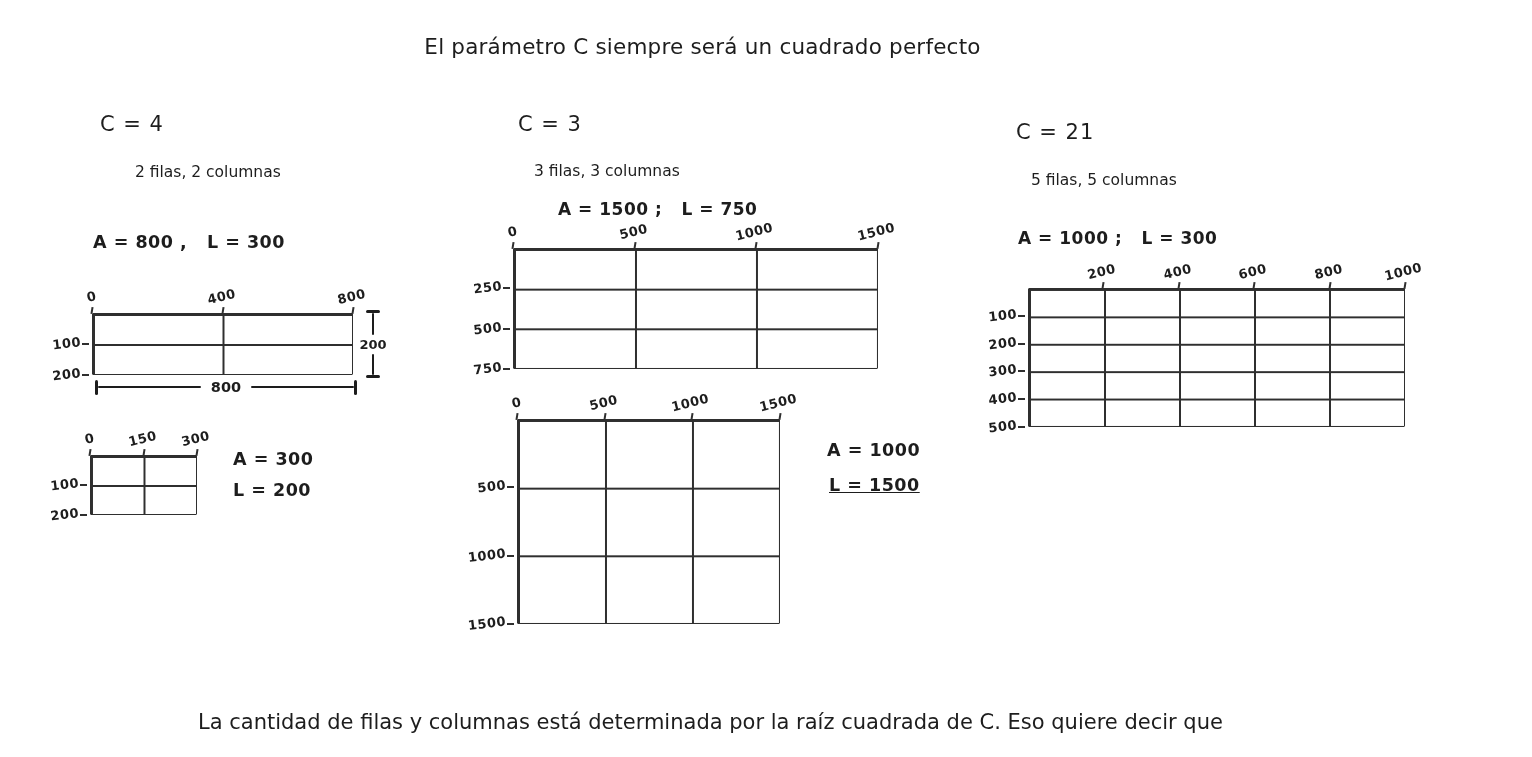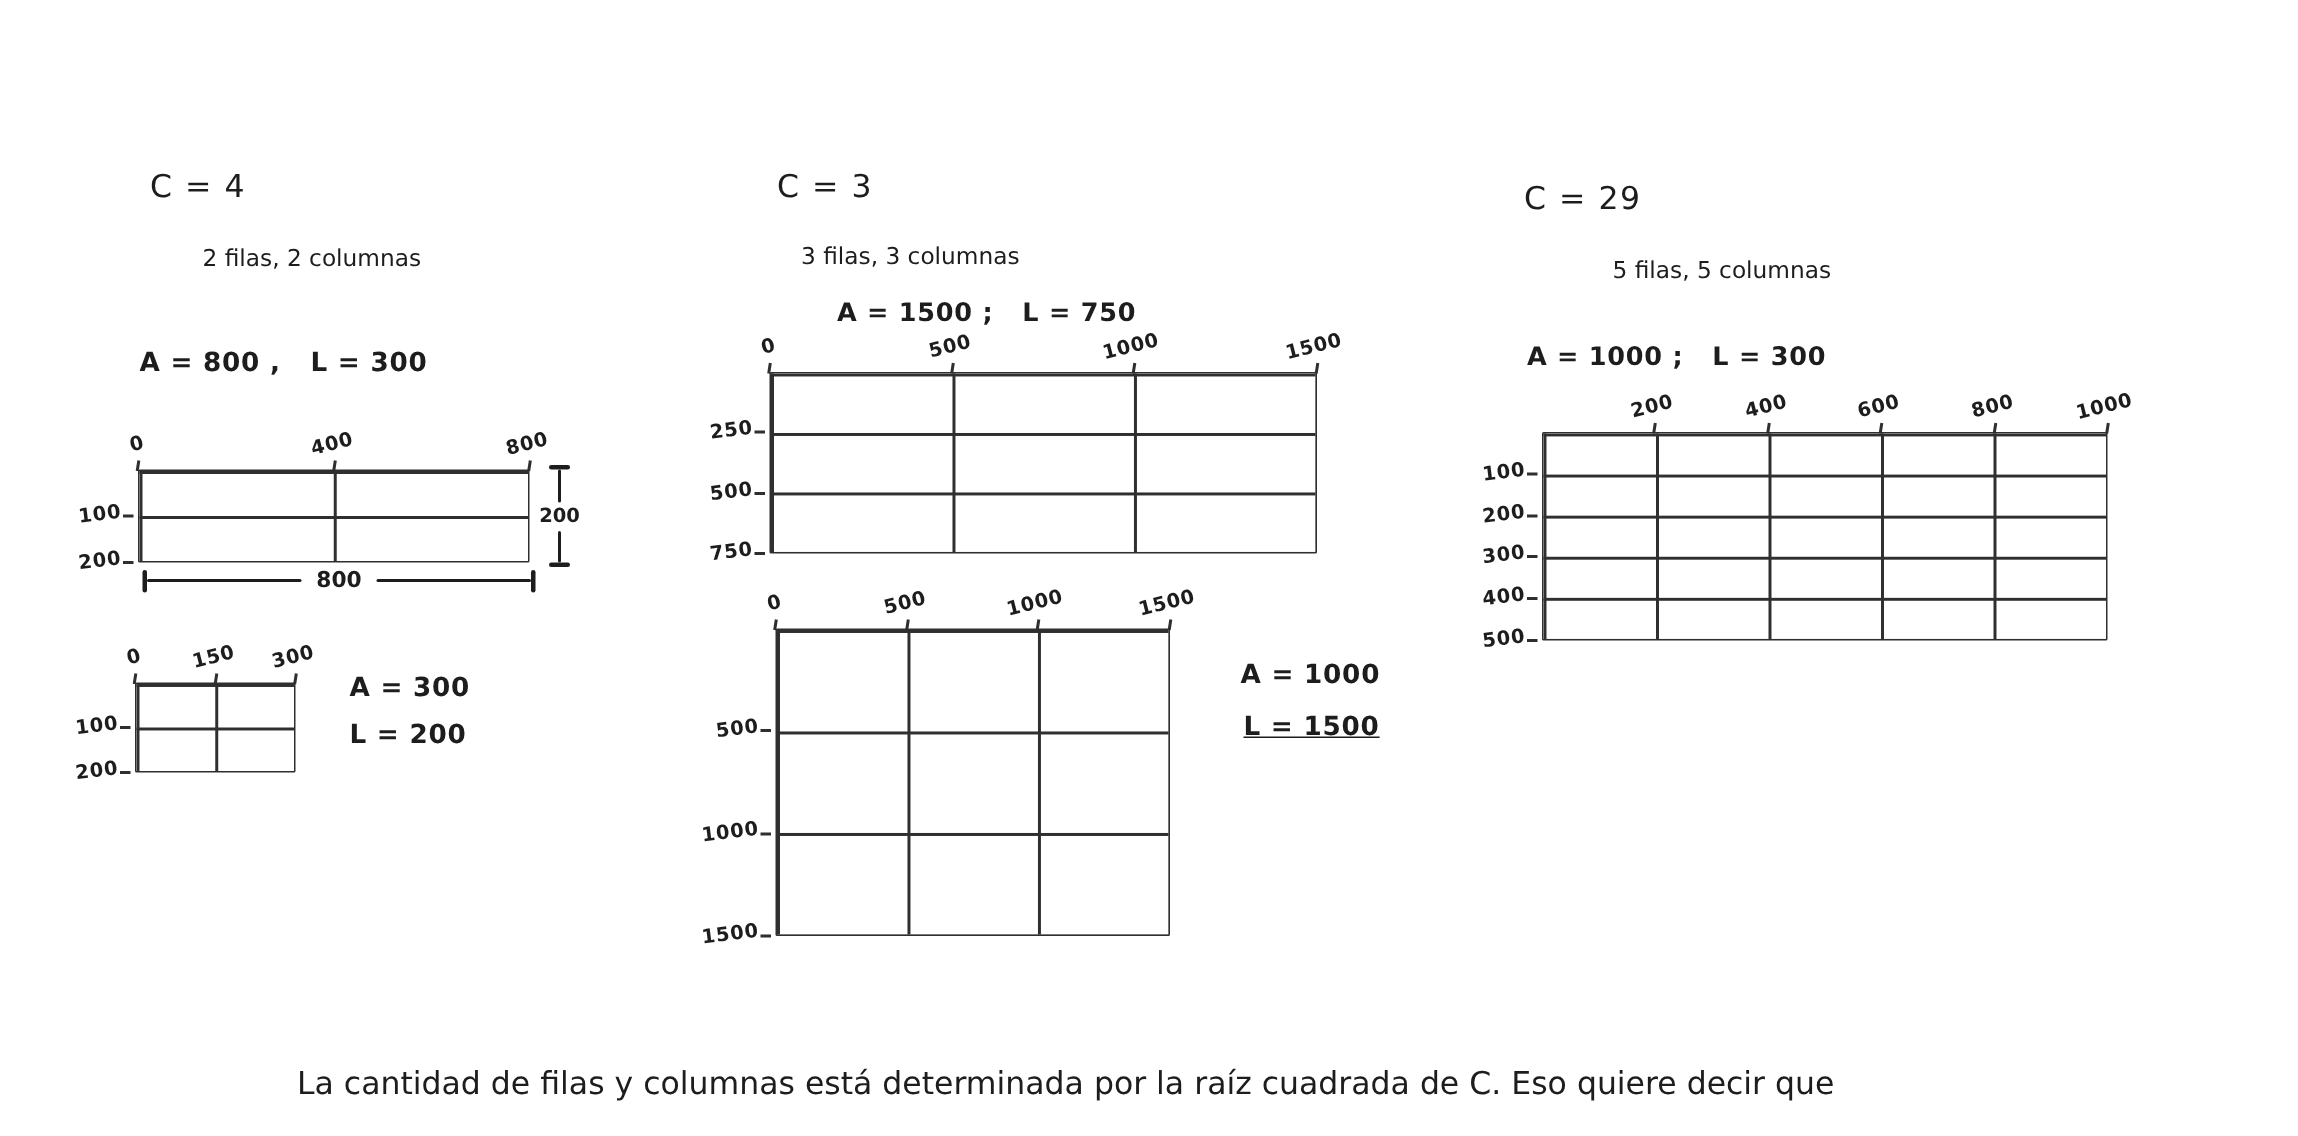--- a/index.html
+++ b/index.html
@@ -45,20 +45,21 @@
   .hdim{position:absolute;display:flex;flex-direction:row;align-items:center;}
   .hcap{width:3px;height:15px;background:#1d1d1d;border-radius:2px;}
   .hstem{height:2.6px;flex:1;background:#1d1d1d;border-radius:2px;}
   .hlabel{font-size:14.5px;font-weight:700;padding:0 10px;}
 </style>
 </head>
 <body>
 
 <div class="canvas">
 
+  <div class="abs title">El parámetro C siempre será un cuadrado perfecto</div>
 
   <div class="abs c-label" style="left:100px;top:112px;">C = 4</div>
   <div class="abs dims-label" style="left:135px;top:163px;">2 filas, 2 columnas</div>
   <div class="abs params-label" style="left:93px;top:232px;">A = 800 ,   L = 300</div>
 
   <div class="grid" style="left:92px;top:313px;width:261px;height:62px;">
     <div class="gridbox" style="background-size: 50% 100%, 100% 50%;"></div>
   <span class="xtick" style="left: 0%;">0</span>
       <i class="xtickmark" style="left: 0%;"></i>
       <span class="xtick" style="left: 50%;">400</span>
@@ -138,22 +139,22 @@
       <span class="ytick" style="top: 33.3333%;">500</span>
       <i class="ytickmark" style="top: 33.3333%;"></i>
       <span class="ytick" style="top: 66.6667%;">1000</span>
       <i class="ytickmark" style="top: 66.6667%;"></i>
       <span class="ytick" style="top: 100%;">1500</span>
       <i class="ytickmark" style="top: 100%;"></i>
     </div>
   <div class="abs side-label" style="left:827px;top:440px;">A = 1000</div>
   <div class="abs side-label" style="left:829px;top:475px;text-decoration:underline;">L = 1500</div>
 
-  <div class="abs c-label" style="left:1016px;top:120px;">C = 29</div>
-  <div class="abs dims-label" style="left:1031px;top:171px;margin-left:44px;">5 filas, 5 columnas</div>
+  <div class="abs c-label" style="left:1016px;top:120px;">C = 21</div>
+  <div class="abs dims-label" style="left:1031px;top:171px;">5 filas, 5 columnas</div>
   <div class="abs params-label" style="left:1018px;top:228px;font-size:17px;">A = 1000 ;   L = 300</div>
 
   <div class="grid" style="left:1028px;top:288px;width:377px;height:139px;">
     <div class="gridbox" style="background-size: 20% 100%, 100% 20%;"></div>
   <span class="xtick" style="left: 20%;">200</span>
       <i class="xtickmark" style="left: 20%;"></i>
       <span class="xtick" style="left: 40%;">400</span>
       <i class="xtickmark" style="left: 40%;"></i>
       <span class="xtick" style="left: 60%;">600</span>
       <i class="xtickmark" style="left: 60%;"></i>

